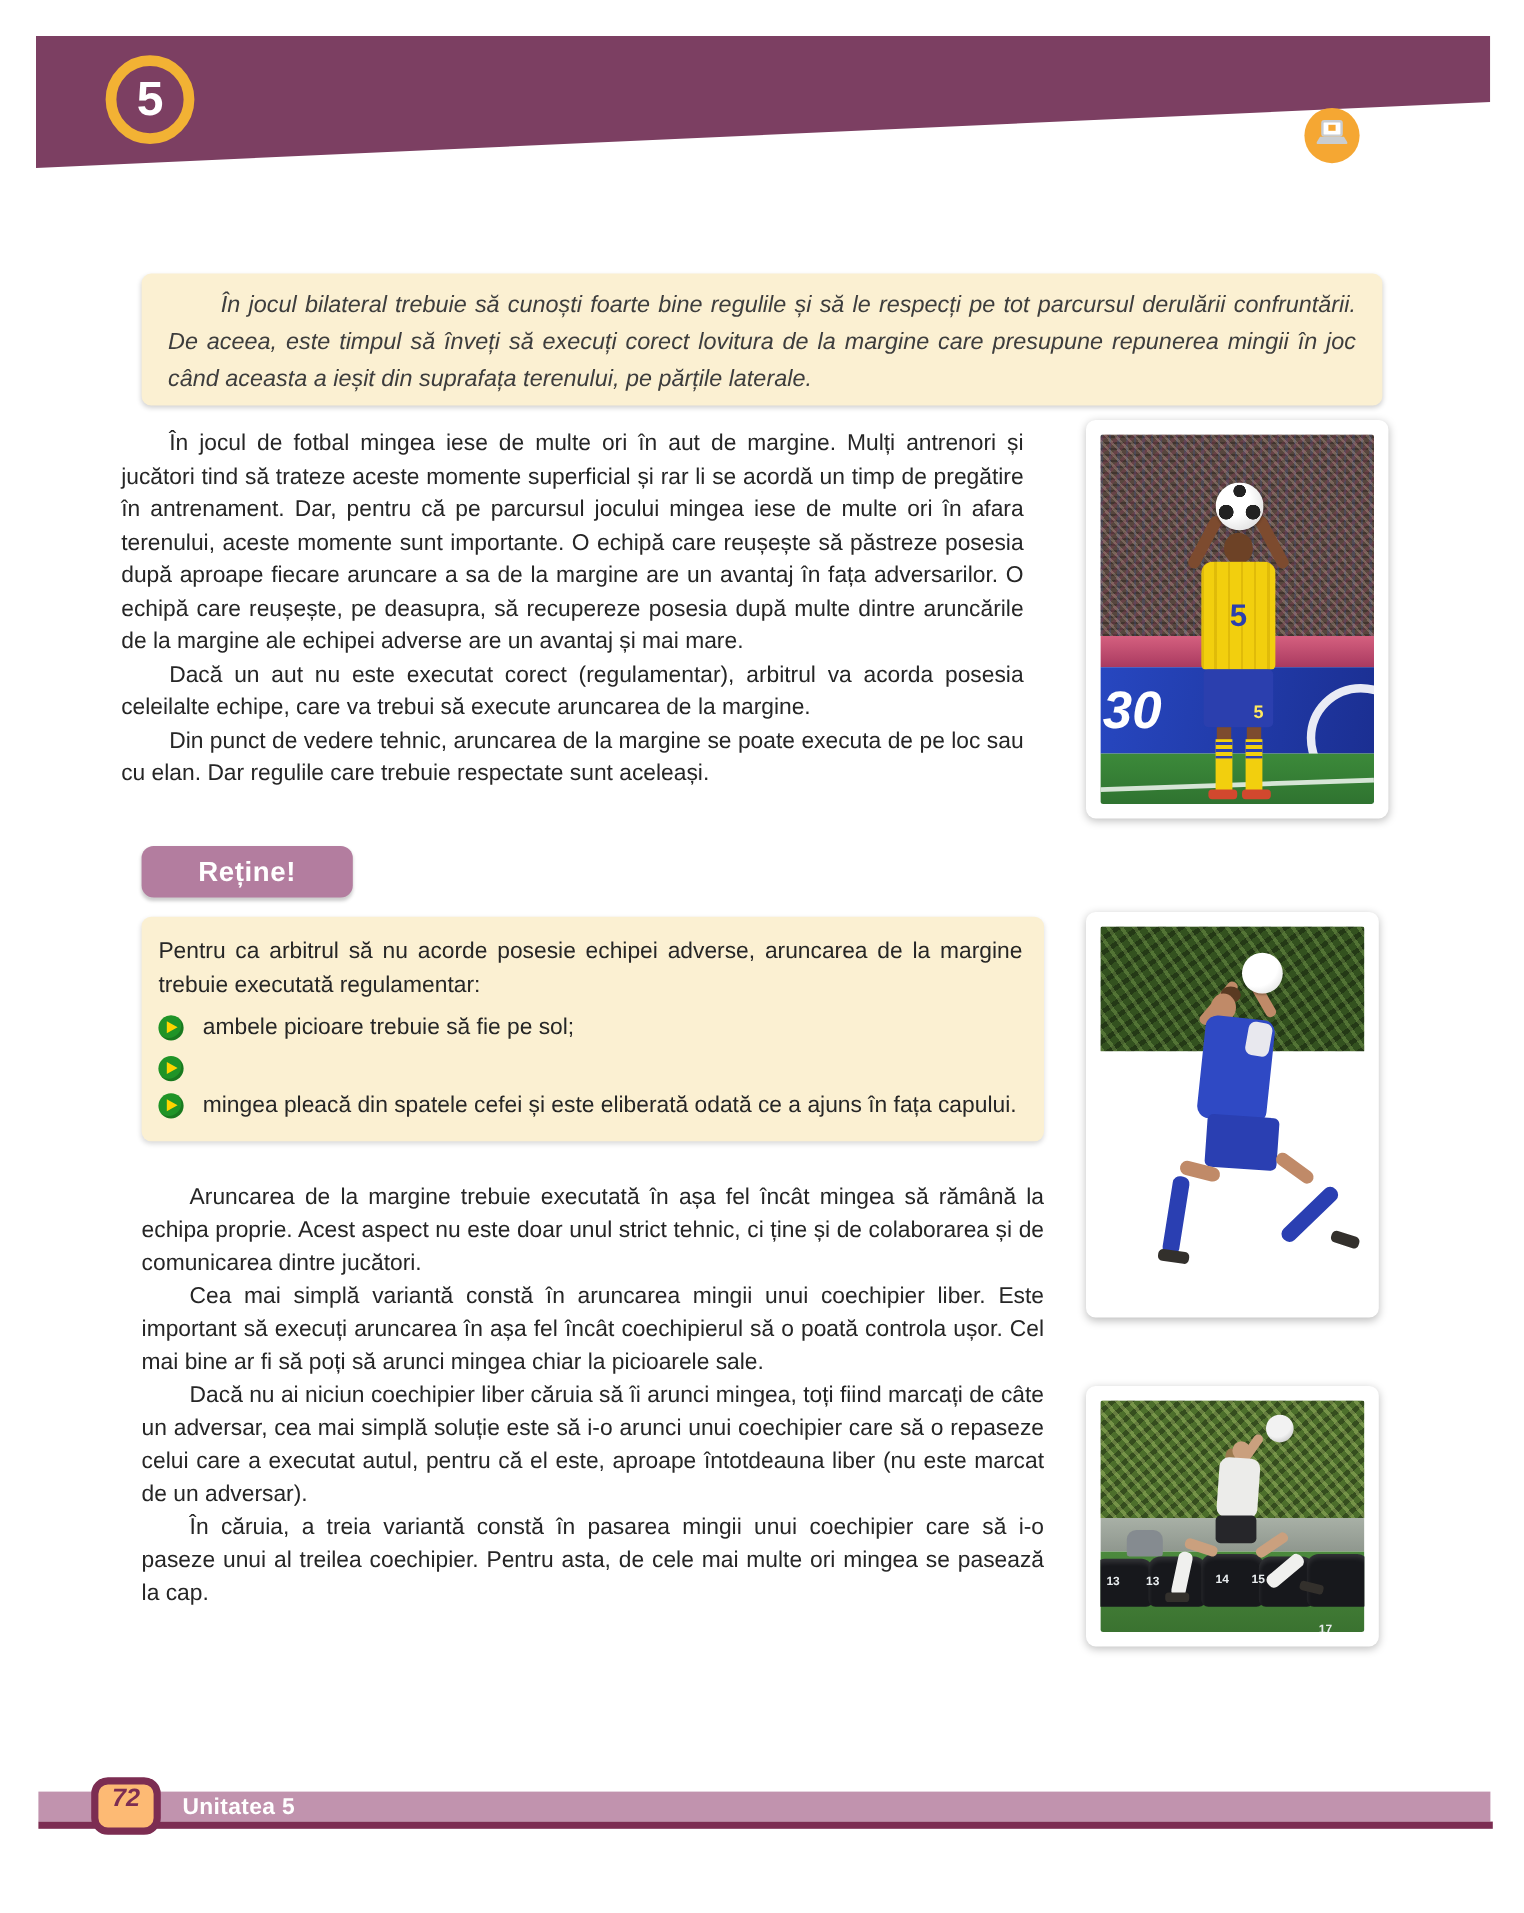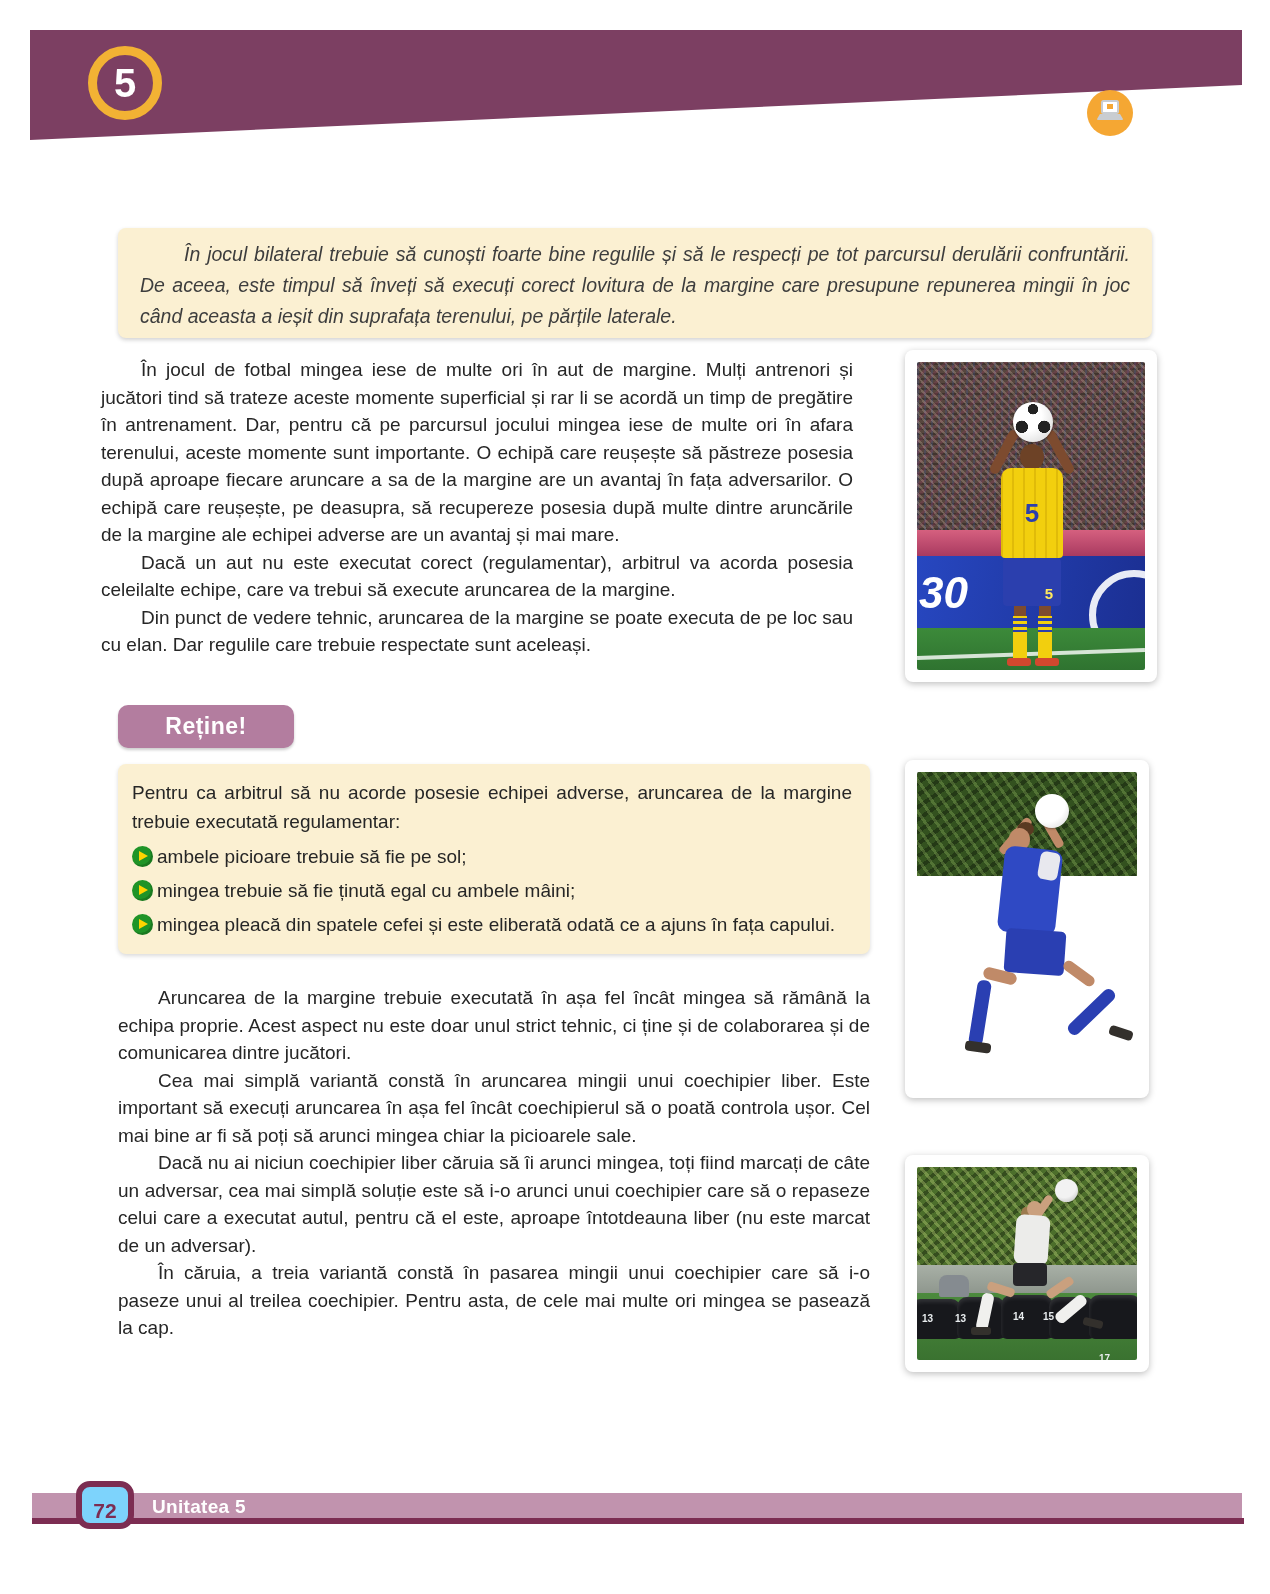--- a/index.html
+++ b/index.html
@@ -20,21 +20,21 @@
   
   .intro-box{position:absolute;left:118px;top:228px;width:1034px;height:110px;background:#fbf0d2;
           border-radius:8px;box-shadow:0 2px 4px rgba(0,0,0,.18);box-sizing:border-box;padding:11px 22px 0 22px;}
   .intro-box p{margin:0;font-style:italic;font-size:19.5px;line-height:31px;color:#3d3d3d;
           text-align:justify;text-indent:44px;}
 
   .note-box{position:absolute;left:118px;top:764px;width:752px;background:#fbf0d2;border-radius:8px;
           box-sizing:border-box;padding:14px 18px 16px 14px;box-shadow:0 2px 4px rgba(0,0,0,.15);}
   .note-box .note-intro{margin:0 0 4px 0;font-size:19px;line-height:29px;text-align:justify;}
   .note-list{list-style:none;margin:0;padding:0;}
-  .note-list li{display:flex;gap:4px;align-items:flex-start;margin-top:7px;font-size:19px;line-height:27px;}
+  .note-list li{display:flex;gap:16px;align-items:flex-start;margin-top:7px;font-size:19px;line-height:27px;}
   .play-icon{flex:0 0 auto;width:21px;height:21px;border-radius:50%;background:#1f9427;position:relative;
           margin-top:3px;box-shadow:inset -2px -2px 0 rgba(0,0,0,.18);}
   .play-icon::after{content:"";position:absolute;left:7px;top:5px;border-left:9px solid #ffd400;
           border-top:5.5px solid transparent;border-bottom:5.5px solid transparent;}
 
   
   .text-col1{position:absolute;left:101px;top:356px;width:752px;}
   .text-col2{position:absolute;left:118px;top:984px;width:752px;}
   .body-text p{margin:0;font-size:19px;line-height:27.5px;text-align:justify;text-indent:40px;}
 
@@ -133,23 +133,23 @@
   .s3-thigh-f{left:70px;top:118px;width:28px;height:9px;background:#caa07e;border-radius:4px;transform:rotate(18deg);}
   .s3-sock-f{left:62px;top:126px;width:12px;height:38px;background:#f0f0ee;border-radius:5px;transform:rotate(12deg);}
   .s3-shoe-f{left:54px;top:160px;width:20px;height:8px;background:#33302c;border-radius:3px;}
   .s3-thigh-b{left:128px;top:116px;width:30px;height:9px;background:#caa07e;border-radius:4px;transform:rotate(-34deg);}
   .s3-sock-b{left:148px;top:124px;width:12px;height:36px;background:#f0f0ee;border-radius:5px;transform:rotate(50deg);}
   .s3-shoe-b{left:166px;top:152px;width:20px;height:8px;background:#33302c;border-radius:3px;transform:rotate(14deg);}
 
   
   .footer-bar{position:absolute;left:32px;top:1493px;width:1210px;height:25px;background:#c193ae;}
   .footer-line{position:absolute;left:32px;top:1518px;width:1212px;height:6px;background:#7c2d52;}
-  .page-badge{position:absolute;left:76px;top:1481px;width:46px;height:36px;background:#7dd3fc;
+  .page-badge{position:absolute;left:76px;top:1481px;width:46px;height:36px;background:#fdba74;
       border:6px solid #7c2d52;border-radius:14px;color:#7c2d52;font-weight:bold;font-size:21px;
-      display:flex;align-items:flex-end;justify-content:center;}
+      display:flex;align-items:flex-start;justify-content:center;font-style:italic;}
   .unit-label{position:absolute;left:152px;top:1496px;color:#fff;font-weight:bold;font-size:19px;letter-spacing:.3px;}
 </style>
 </head>
 <body>
 
 <div class="page">
 
   <div class="banner"></div>
   <div class="unit-badge">
     <span>5</span>
@@ -180,21 +180,20 @@
 
   <div class="note-box">
     <p class="note-intro">Pentru ca arbitrul să nu acorde posesie echipei adverse, aruncarea de la margine trebuie executată regulamentar:</p>
     <ul class="note-list">
       <li>
         <span class="play-icon"></span>
         <span>ambele picioare trebuie să fie pe sol;</span>
       </li>
       <li>
         <span class="play-icon"></span>
-        <span>mingea trebuie să fie ținută egal cu ambele mâini;</span>
       </li>
       <li>
         <span class="play-icon"></span>
         <span>mingea pleacă din spatele cefei și este eliberată odată ce a ajuns în fața capului.</span>
       </li>
     </ul>
   </div>
 
   <div class="text-col2 body-text">
     <p>Aruncarea de la margine trebuie executată în așa fel încât mingea să rămână la echipa proprie. Acest aspect nu este doar unul strict tehnic, ci ține și de colaborarea și de comunicarea dintre jucători.</p>

